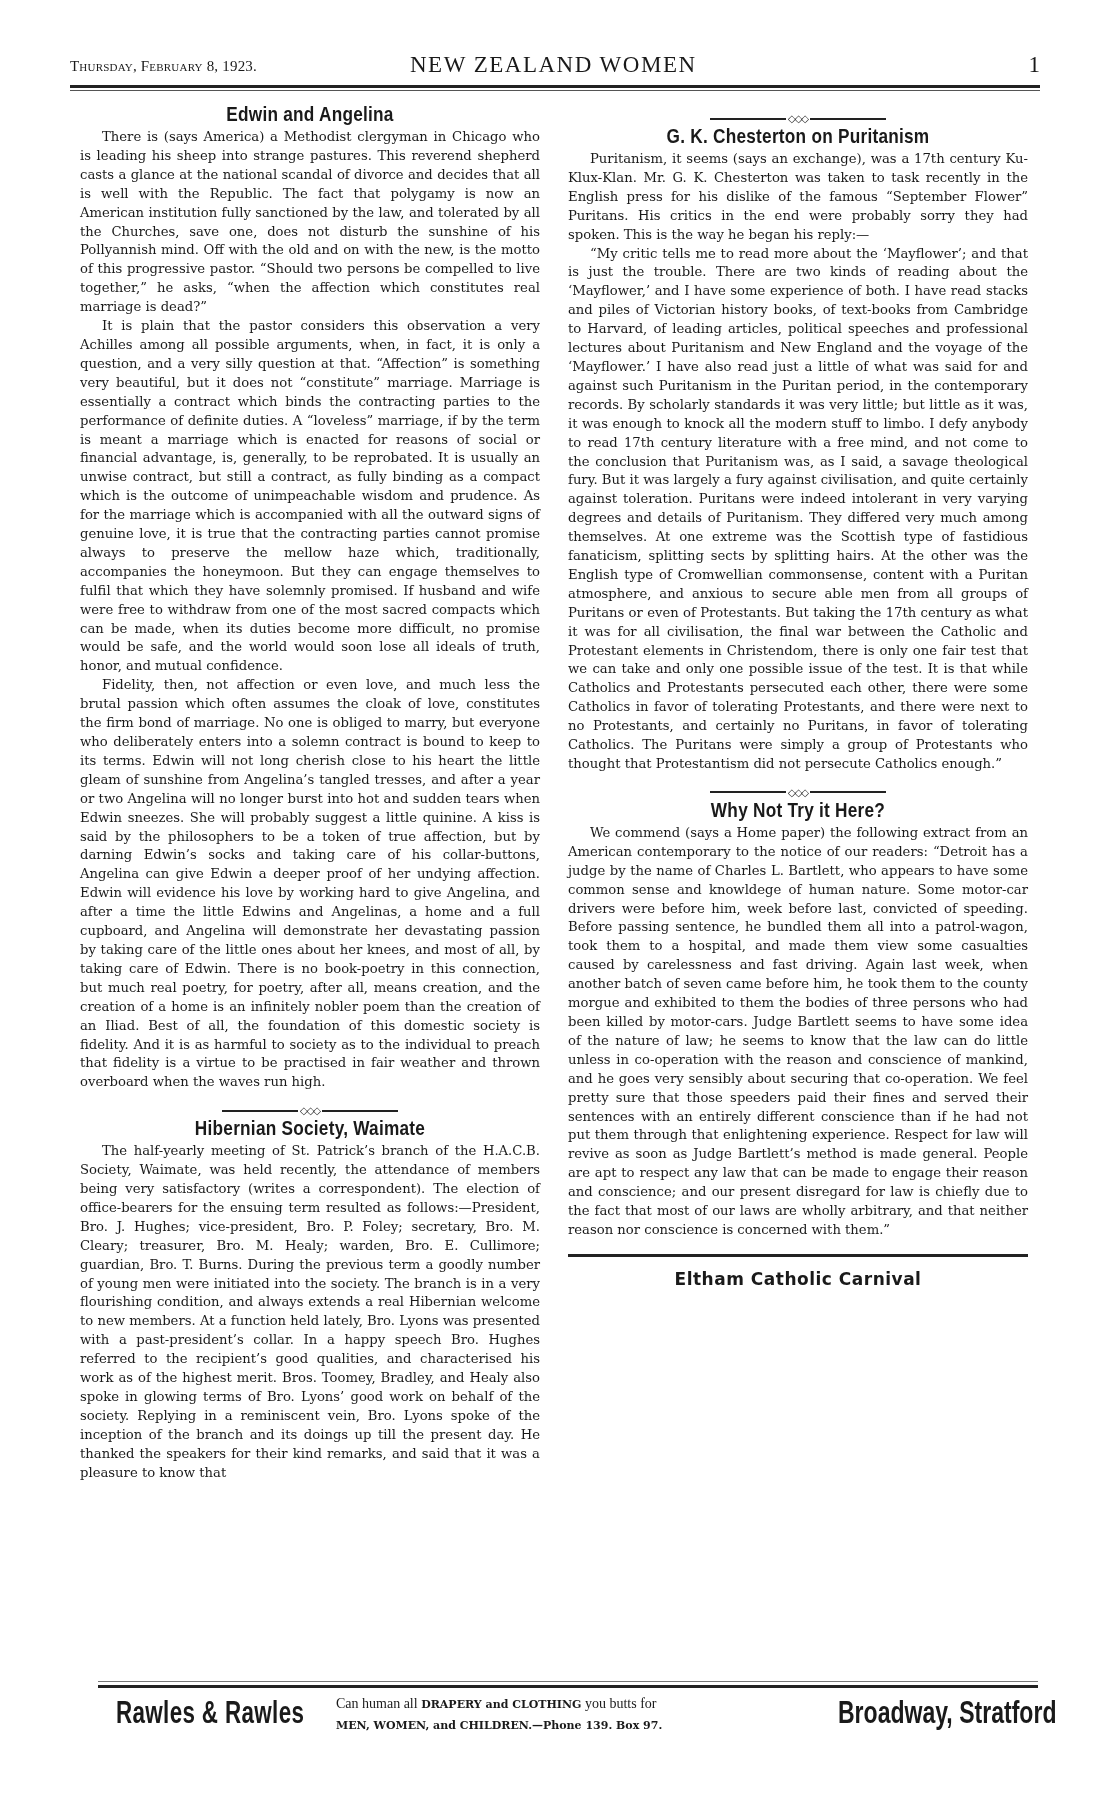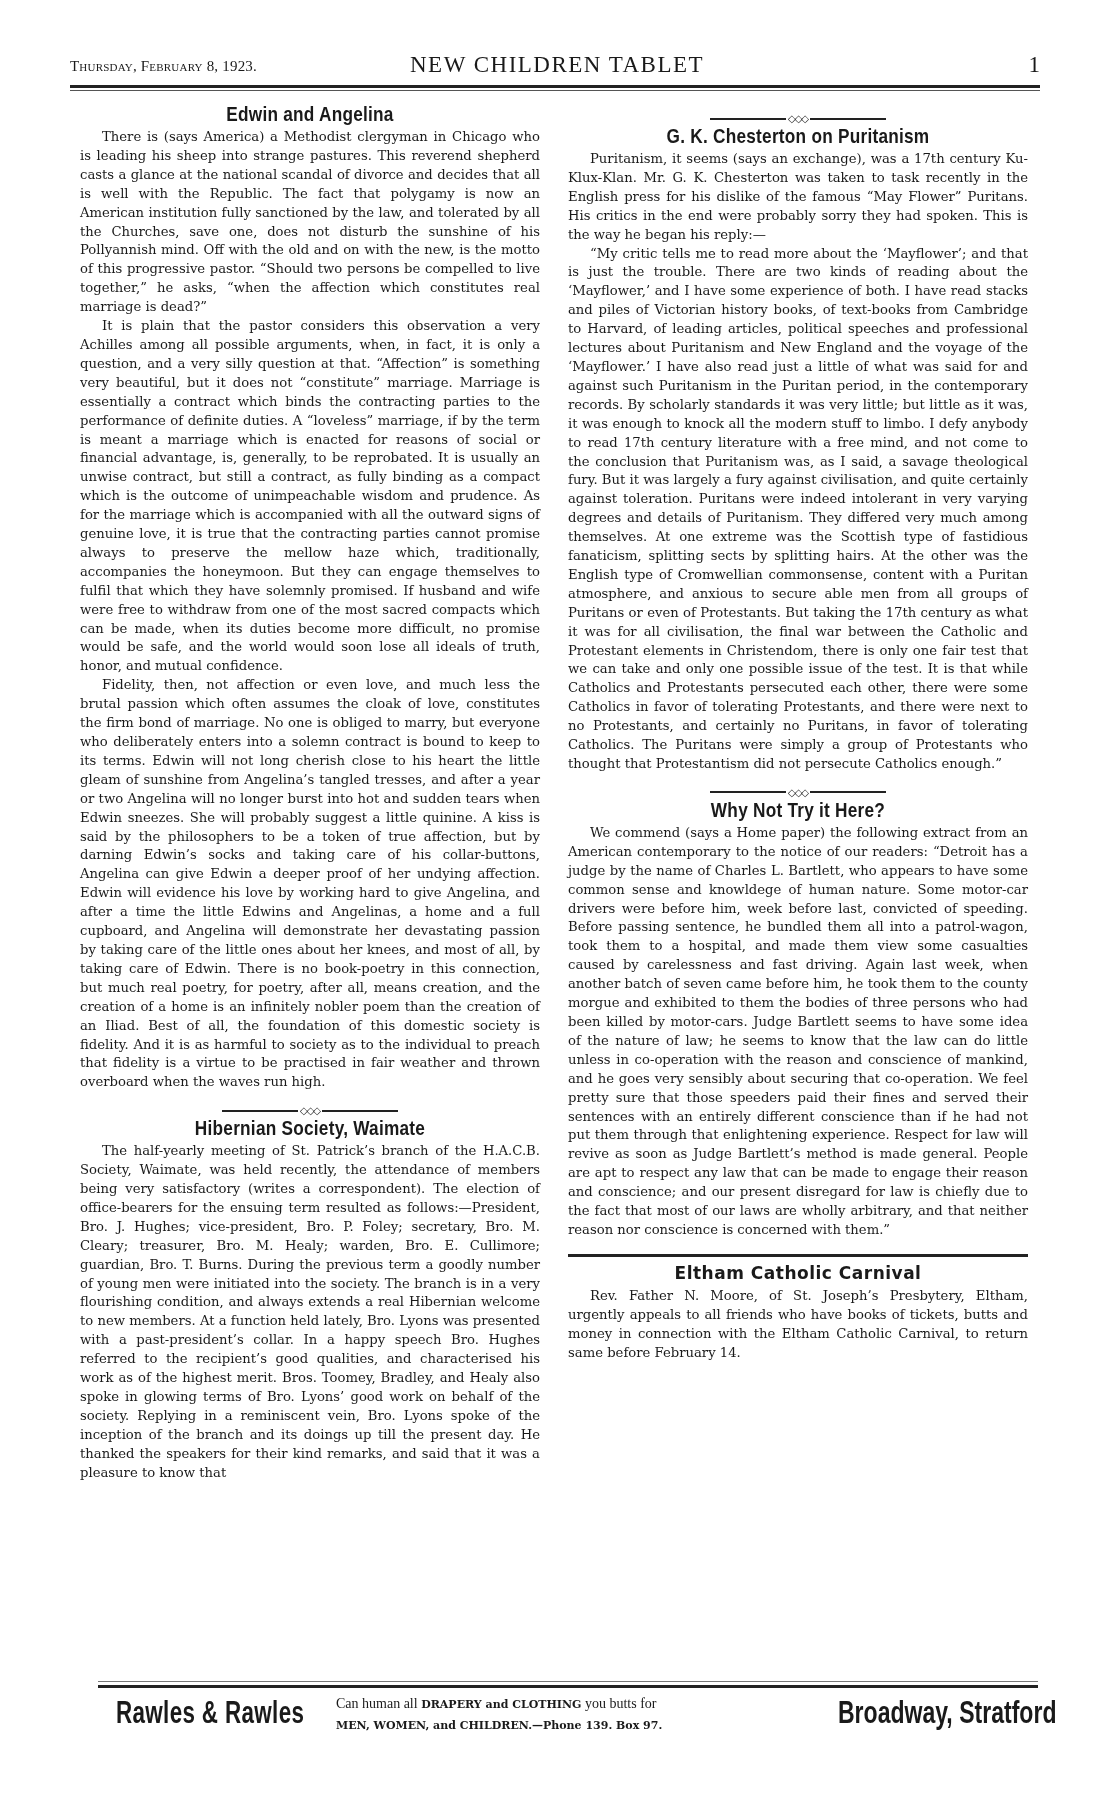--- a/index.html
+++ b/index.html
@@ -10,21 +10,21 @@
   .mh-title { position: absolute; left: 340px; top: 0; font-family: "Liberation Serif", serif; font-size: 23px; letter-spacing: 1.5px; }
   .mh-page { position: absolute; right: 0; top: 0; font-family: "Liberation Serif", serif; font-size: 23px; }
   .rule-top { position: absolute; left: 70px; top: 85px; width: 970px; height: 3px; background: #222; }
   .rule-top2 { position: absolute; left: 70px; top: 90px; width: 970px; height: 1px; background: #555; }
 
   .col { position: absolute; top: 100px; width: 460px; }
   .col-left { left: 80px; }
   .col-right { left: 568px; }
 
   .article-title { font-family: "Liberation Sans", sans-serif; font-weight: bold; text-align: center; font-size: 21px; transform: scaleX(0.82); margin: 2px 0 2px 0; letter-spacing: 0.3px; }
-  .article-title.small { font-size: 17px; transform: none; font-family: "DejaVu Sans", sans-serif; letter-spacing: 0.5px; margin-top: 6px; margin-bottom: 4px; }
+  .article-title.small { font-size: 17px; transform: none; font-family: "DejaVu Sans", sans-serif; letter-spacing: 0.5px; margin-top: 12px; margin-bottom: 4px; }
   p.body { margin: 0; font-size: 13.2px; line-height: 18.9px; text-align: justify; text-indent: 22px; hyphens: none; }
   p.noindent { text-indent: 0; }
   .divider { text-align: center; margin: 8px 0 4px 0; height: 12px; position: relative; }
   .divider .line { display: inline-block; width: 76px; height: 2px; background: #222; vertical-align: middle; }
   .divider .orn { display: inline-block; font-size: 10px; vertical-align: middle; letter-spacing: -1px; margin: 0 2px; }
   .thick-rule { height: 3px; background: #222; margin: 14px 0 6px 0; }
 
   .ad-rule { position: absolute; left: 98px; top: 1685px; width: 940px; height: 3px; background: #222; }
   .ad-rule2 { position: absolute; left: 98px; top: 1681px; width: 940px; height: 1px; background: #777; }
   .ad { position: absolute; left: 116px; top: 1694px; width: 940px; height: 44px; }
@@ -33,21 +33,21 @@
   .ad-mid b { font-family: "DejaVu Serif", serif; font-size: 11px; }
   .ad-right { position: absolute; right: 0; top: 0; font-family: "Liberation Sans", sans-serif; font-weight: bold; font-size: 32px; transform: scaleX(0.72); transform-origin: right top; white-space: nowrap; }
 </style>
 </head>
 <body>
 
 <div class="page">
 
   <div class="masthead">
     <span class="mh-date">Thursday, February 8, 1923.</span>
-    <span class="mh-title">NEW CHILDREN TABLET</span>
+    <span class="mh-title">NEW ZEALAND WOMEN</span>
     <span class="mh-page">1</span>
   </div>
   <div class="rule-top"></div>
   <div class="rule-top2"></div>
 
   <div class="col col-left">
     <div>
       <div class="article-title">Edwin and Angelina</div>
       <p class="body">There is (says America) a Methodist clergyman in Chicago who is leading his sheep into strange pastures. This reverend shepherd casts a glance at the national scandal of divorce and decides that all is well with the Republic. The fact that polygamy is now an American institution fully sanctioned by the law, and tolerated by all the Churches, save one, does not disturb the sunshine of his Pollyannish mind. Off with the old and on with the new, is the motto of this progressive pastor. “Should two persons be compelled to live together,” he asks, “when the affection which constitutes real marriage is dead?”</p>
       <p class="body">It is plain that the pastor considers this observation a very Achilles among all possible arguments, when, in fact, it is only a question, and a very silly question at that. “Affection” is something very beautiful, but it does not “constitute” marriage. Marriage is essentially a contract which binds the contracting parties to the performance of definite duties. A “loveless” marriage, if by the term is meant a marriage which is enacted for reasons of social or financial advantage, is, generally, to be reprobated. It is usually an unwise contract, but still a contract, as fully binding as a compact which is the outcome of unimpeachable wisdom and prudence. As for the marriage which is accompanied with all the outward signs of genuine love, it is true that the contracting parties cannot promise always to preserve the mellow haze which, traditionally, accompanies the honeymoon. But they can engage themselves to fulfil that which they have solemnly promised. If husband and wife were free to withdraw from one of the most sacred compacts which can be made, when its duties become more difficult, no promise would be safe, and the world would soon lose all ideals of truth, honor, and mutual confidence.</p>
@@ -65,38 +65,37 @@
   </div>
 
   <div class="col col-right">
 
     <div class="divider">
       <span class="line"></span><span class="orn">◇◇◇</span><span class="line"></span>
     </div>
 
     <div>
       <div class="article-title">G. K. Chesterton on Puritanism</div>
-      <p class="body">Puritanism, it seems (says an exchange), was a 17th century Ku-Klux-Klan. Mr. G. K. Chesterton was taken to task recently in the English press for his dislike of the famous “May Flower” Puritans. His critics in the end were probably sorry they had spoken. This is the way he began his reply:—</p>
+      <p class="body">Puritanism, it seems (says an exchange), was a 17th century Ku-Klux-Klan. Mr. G. K. Chesterton was taken to task recently in the English press for his dislike of the famous “September Flower” Puritans. His critics in the end were probably sorry they had spoken. This is the way he began his reply:—</p>
       <p class="body">“My critic tells me to read more about the ‘Mayflower’; and that is just the trouble. There are two kinds of reading about the ‘Mayflower,’ and I have some experience of both. I have read stacks and piles of Victorian history books, of text-books from Cambridge to Harvard, of leading articles, political speeches and professional lectures about Puritanism and New England and the voyage of the ‘Mayflower.’ I have also read just a little of what was said for and against such Puritanism in the Puritan period, in the contemporary records. By scholarly standards it was very little; but little as it was, it was enough to knock all the modern stuff to limbo. I defy anybody to read 17th century literature with a free mind, and not come to the conclusion that Puritanism was, as I said, a savage theological fury. But it was largely a fury against civilisation, and quite certainly against toleration. Puritans were indeed intolerant in very varying degrees and details of Puritanism. They differed very much among themselves. At one extreme was the Scottish type of fastidious fanaticism, splitting sects by splitting hairs. At the other was the English type of Cromwellian commonsense, content with a Puritan atmosphere, and anxious to secure able men from all groups of Puritans or even of Protestants. But taking the 17th century as what it was for all civilisation, the final war between the Catholic and Protestant elements in Christendom, there is only one fair test that we can take and only one possible issue of the test. It is that while Catholics and Protestants persecuted each other, there were some Catholics in favor of tolerating Protestants, and there were next to no Protestants, and certainly no Puritans, in favor of tolerating Catholics. The Puritans were simply a group of Protestants who thought that Protestantism did not persecute Catholics enough.”</p>
     </div>
 
     <div class="divider">
       <span class="line"></span><span class="orn">◇◇◇</span><span class="line"></span>
     </div>
 
     <div>
       <div class="article-title">Why Not Try it Here?</div>
       <p class="body">We commend (says a Home paper) the following extract from an American contemporary to the notice of our readers: “Detroit has a judge by the name of Charles L. Bartlett, who appears to have some common sense and knowldege of human nature. Some motor-car drivers were before him, week before last, convicted of speeding. Before passing sentence, he bundled them all into a patrol-wagon, took them to a hospital, and made them view some casualties caused by carelessness and fast driving. Again last week, when another batch of seven came before him, he took them to the county morgue and exhibited to them the bodies of three persons who had been killed by motor-cars. Judge Bartlett seems to have some idea of the nature of law; he seems to know that the law can do little unless in co-operation with the reason and conscience of mankind, and he goes very sensibly about securing that co-operation. We feel pretty sure that those speeders paid their fines and served their sentences with an entirely different conscience than if he had not put them through that enlightening experience. Respect for law will revive as soon as Judge Bartlett’s method is made general. People are apt to respect any law that can be made to engage their reason and conscience; and our present disregard for law is chiefly due to the fact that most of our laws are wholly arbitrary, and that neither reason nor conscience is concerned with them.”</p>
     </div>
 
     <div class="thick-rule"></div>
 
     <div>
       <div class="article-title small">Eltham Catholic Carnival</div>
-      <p class="body">Rev. Father N. Moore, of St. Joseph’s Presbytery, Eltham, urgently appeals to all friends who have books of tickets, butts and money in connection with the Eltham Catholic Carnival, to return same before February 14.</p>
     </div>
   </div>
 
   <div class="ad-rule2"></div>
   <div class="ad-rule"></div>
   <div class="ad">
     <div class="ad-left">Rawles &amp; Rawles</div>
     <div class="ad-mid">
       <div><span>Can human all </span><b>DRAPERY and CLOTHING</b><span> you butts for</span></div>
       <div><b>MEN, WOMEN, and CHILDREN.—Phone 139. Box 97.</b></div>

